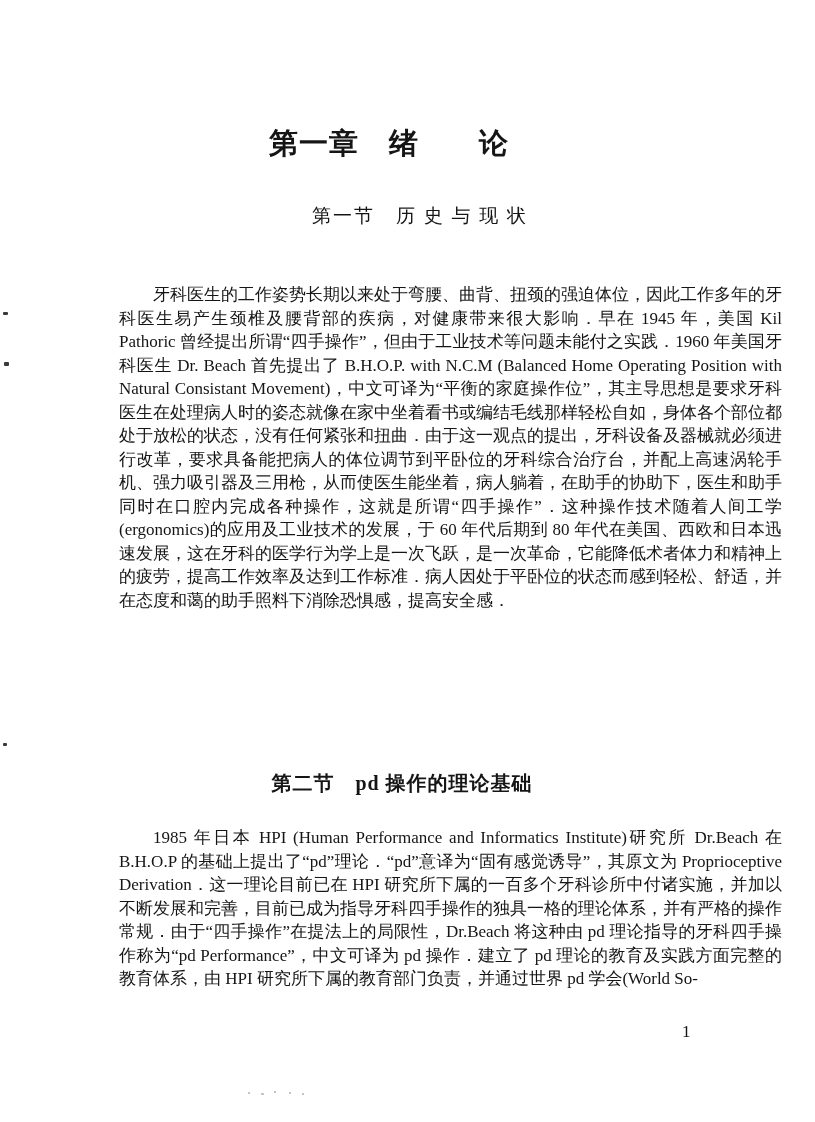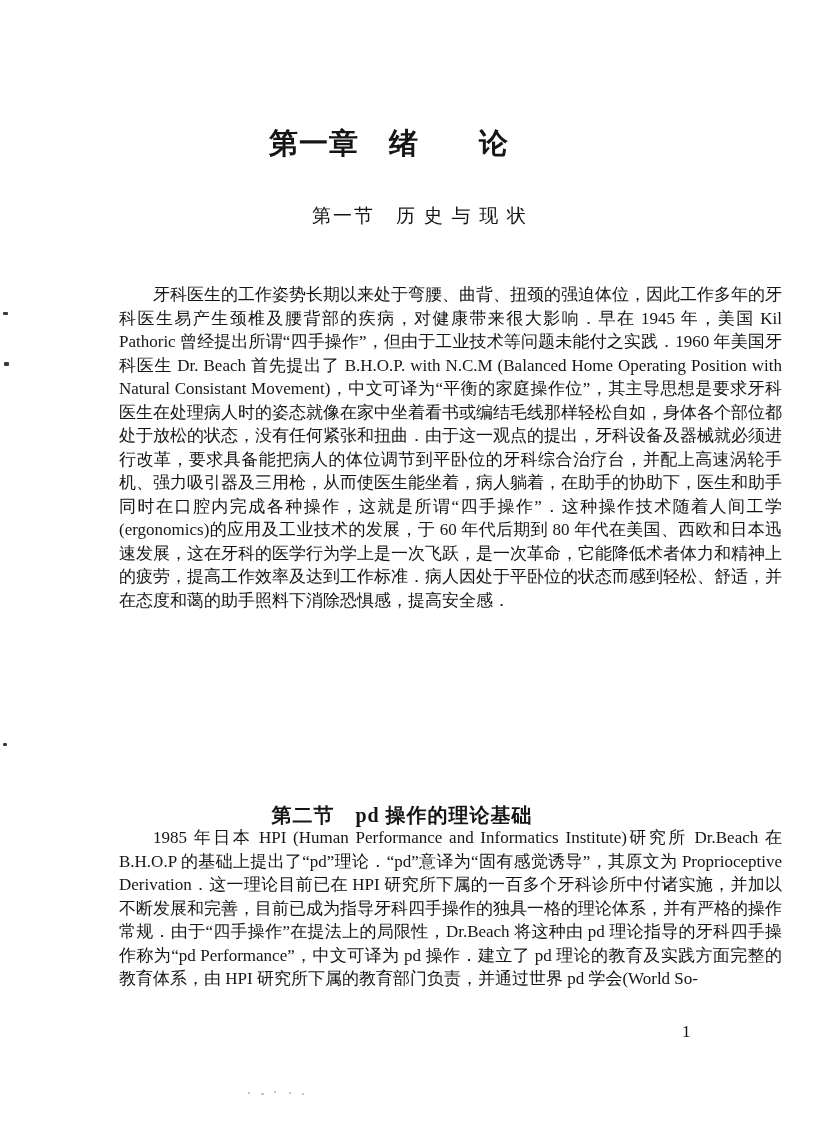--- a/index.html
+++ b/index.html
@@ -42,21 +42,20 @@
     font-weight: normal;
     letter-spacing: 2px;
   }
   .section-heading.s2 {
     top: 772px;
     left: 71px;
     width: 662px;
     font-size: 20px;
     font-weight: bold;
     letter-spacing: 1px;
-    margin-top: 32px;
   }
   .body-block {
     position: absolute;
     left: 91px;
     width: 663px;
     font-size: 17px;
     line-height: 23.5px;
     text-align: justify;
     text-justify: inter-ideograph;
     margin-left: 28px;

